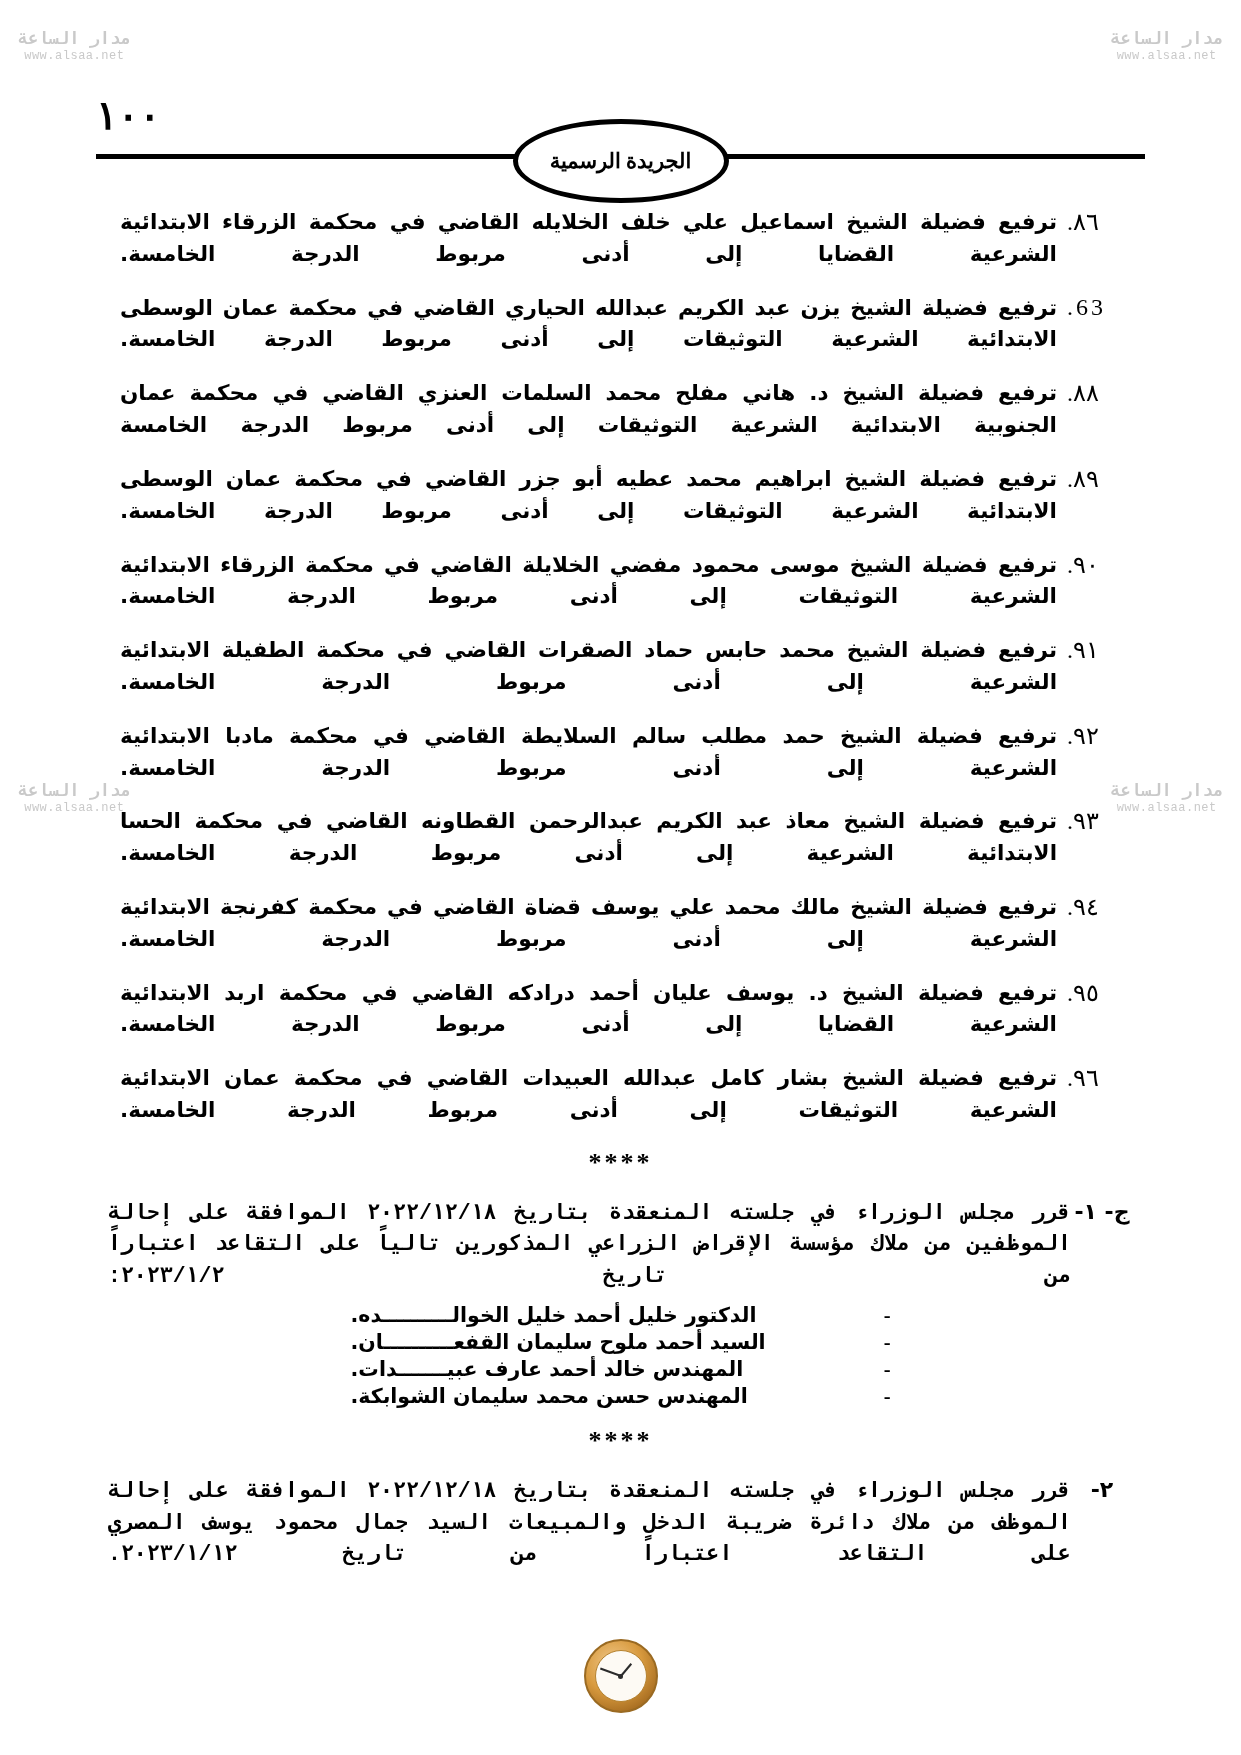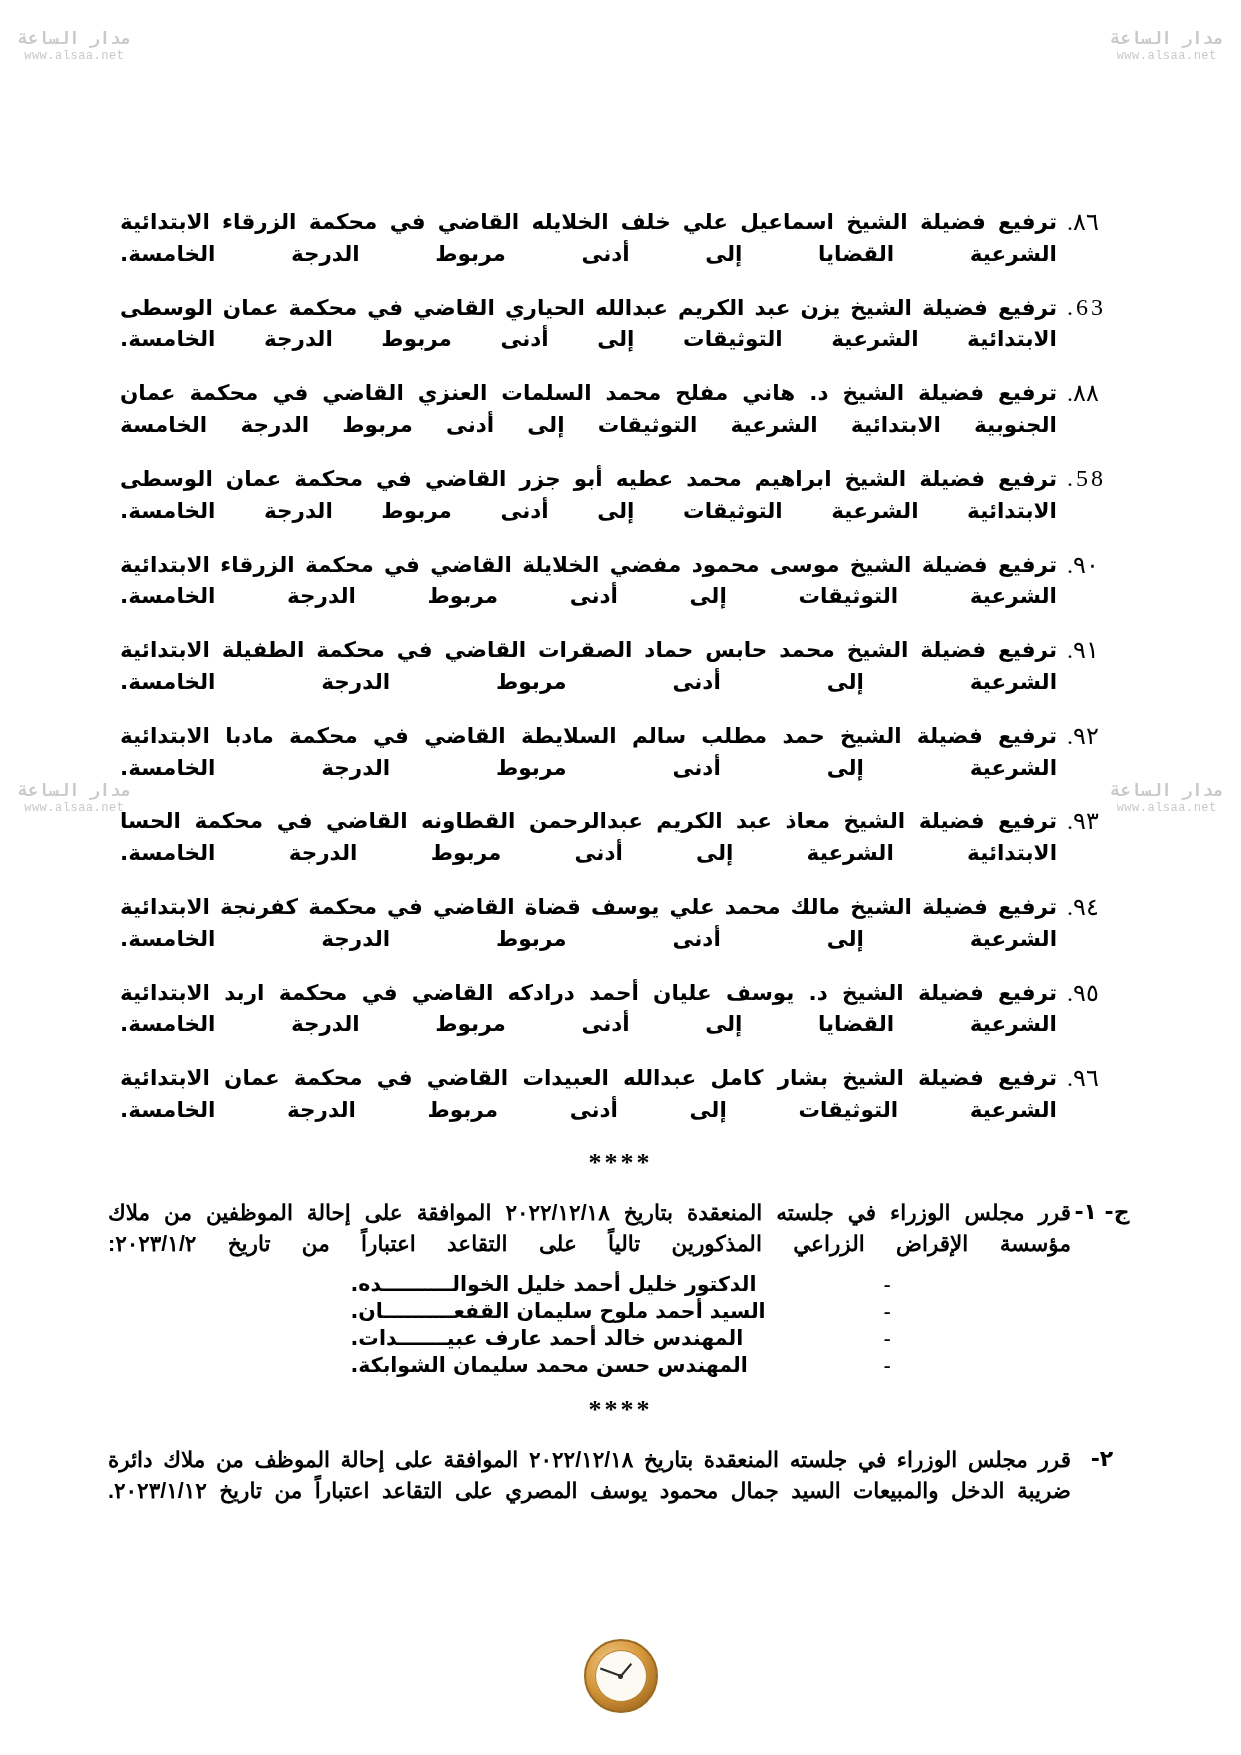--- a/index.html
+++ b/index.html
@@ -158,21 +158,21 @@
     font-family: "DejaVu Sans", sans-serif;
     font-size: 22px;
     font-weight: bold;
     text-align: center;
     padding-top: 1px;
     white-space: nowrap;
     direction: rtl;
   }
   .cabinet-block .para {
     flex: 1 1 auto;
-    font-family: Liberation Sans, sans-serif;
+    font-family: Liberation Mono, monospace;
     font-size: 21.5px;
     font-weight: bold;
     line-height: 1.46;
     text-align: justify;
     text-align-last: justify;
     word-spacing: 2px;
   }
 
   ul.names {
     list-style: none;
@@ -267,38 +267,45 @@
   </div>
   <div class="watermark wm-ml">
     <div class="wm-ar">مدار الساعة</div>
     <div class="wm-url">www.alsaa.net</div>
   </div>
   <div class="watermark wm-mr">
     <div class="wm-ar">مدار الساعة</div>
     <div class="wm-url">www.alsaa.net</div>
   </div>
 
+  <div class="header">
+    <div class="page-number">١٠٠</div>
+    <div class="header-rule"></div>
+    <div class="header-badge">
+      <span>الجريدة الرسمية</span>
+    </div>
+  </div>
 
   <div class="content">
 
     <ol class="decisions">
       <li class="decision">
         <div class="num">٨٦.</div>
         <div class="txt">ترفيع فضيلة الشيخ اسماعيل علي خلف الخلايله القاضي في محكمة الزرقاء الابتدائية الشرعية القضايا إلى أدنى مربوط الدرجة الخامسة.</div>
       </li>
       <li class="decision">
         <div class="num">63.</div>
         <div class="txt">ترفيع فضيلة الشيخ يزن عبد الكريم عبدالله الحياري القاضي في محكمة عمان الوسطى الابتدائية الشرعية التوثيقات إلى أدنى مربوط الدرجة الخامسة.</div>
       </li>
       <li class="decision">
         <div class="num">٨٨.</div>
         <div class="txt">ترفيع فضيلة الشيخ د. هاني مفلح محمد السلمات العنزي القاضي في محكمة عمان الجنوبية الابتدائية الشرعية التوثيقات إلى أدنى مربوط الدرجة الخامسة</div>
       </li>
       <li class="decision">
-        <div class="num">58.</div>
+        <div class="num">٨٩.</div>
         <div class="txt">ترفيع فضيلة الشيخ ابراهيم محمد عطيه أبو جزر القاضي في محكمة عمان الوسطى الابتدائية الشرعية التوثيقات إلى أدنى مربوط الدرجة الخامسة.</div>
       </li>
       <li class="decision">
         <div class="num">٩٠.</div>
         <div class="txt">ترفيع فضيلة الشيخ موسى محمود مفضي الخلايلة القاضي في محكمة الزرقاء الابتدائية الشرعية التوثيقات إلى أدنى مربوط الدرجة الخامسة.</div>
       </li>
       <li class="decision">
         <div class="num">٩١.</div>
         <div class="txt">ترفيع فضيلة الشيخ محمد حابس حماد الصقرات القاضي في محكمة الطفيلة الابتدائية الشرعية إلى أدنى مربوط الدرجة الخامسة.</div>
       </li>

